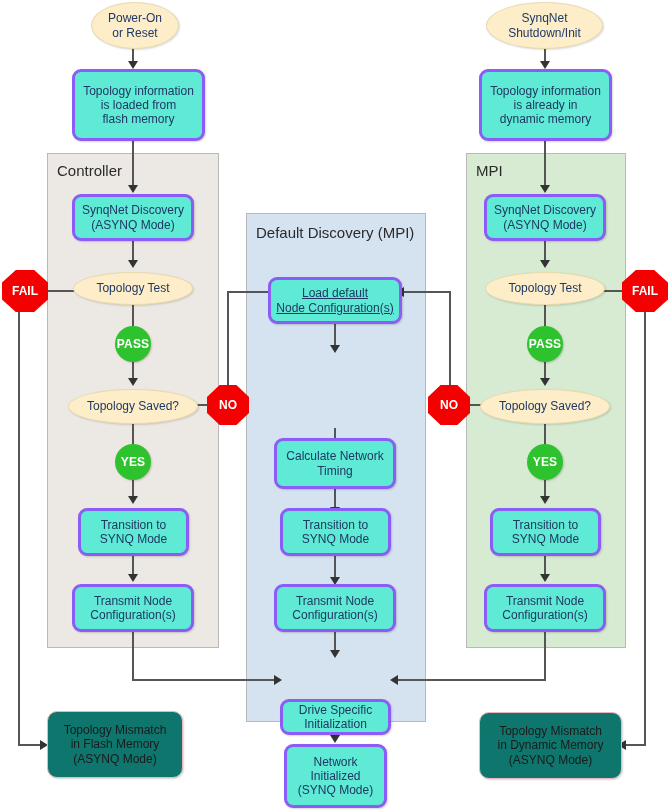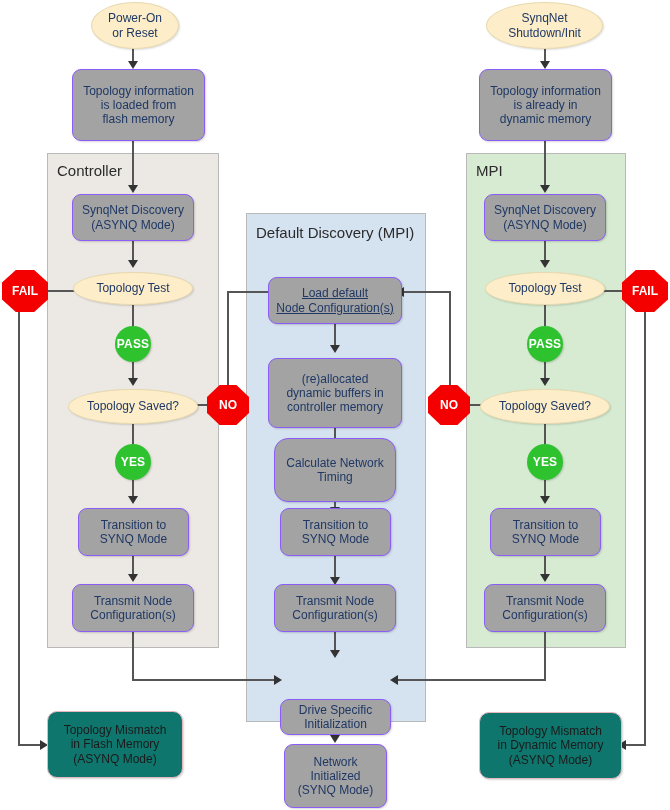--- a/index.html
+++ b/index.html
@@ -8,21 +8,21 @@
 
   
   .panel{position:absolute;box-sizing:border-box;border:1px solid #b9b9b9;}
   .panel-title{position:absolute;font-size:15px;color:#2b2b2b;white-space:nowrap;}
 
   
   .node{position:absolute;box-sizing:border-box;display:flex;align-items:center;
         justify-content:center;text-align:center;line-height:1.18;
         font-size:12px;color:#1f3864;}
   .node span{display:block;width:100%;}
-  .proc{background:#a3a3a3;border:1px solid #8b5cf6;border-radius:9px;
+  .proc{background:#5eead4;border:3px solid #8b5cf6;border-radius:9px;
         box-shadow:1px 1px 2px rgba(0,0,0,.16);}
   .term{background:#fdeec9;border:1px solid #e8d9ae;border-radius:50%;
         box-shadow:1px 1px 2px rgba(0,0,0,.14);}
   .err{background:#0f766e;border:1px solid #e7b7bf;border-radius:10px;color:#1a1a1a;
        box-shadow:1px 1px 2px rgba(0,0,0,.16);}
 
   
   .badge-circle{position:absolute;border-radius:50%;background:#2fc22f;
         display:flex;align-items:center;justify-content:center;
         color:#fff;font-weight:bold;font-size:12px;letter-spacing:.2px;
@@ -165,24 +165,21 @@
   <div class="badge-oct" style="left:207px;top:385px;width:42px;height:40px;">
     <span>NO</span>
   </div>
   <div class="badge-circle" style="left:115px;top:444px;width:36px;height:36px;">
     <span>YES</span>
   </div>
 
   <div class="node proc" style="left:268px;top:277px;width:134px;height:47px;text-decoration:underline;">
     <span>Load default<br>Node Configuration(s)</span>
   </div>
-  <div class="node proc" style="left:268px;top:358px;width:134px;height:70px;">
-    <span>(re)allocated<br>dynamic buffers in<br>controller memory</span>
-  </div>
-  <div class="node proc" style="left:274px;top:438px;width:122px;height:64px;border-radius:14px;">
+  <div class="node proc" style="left:274px;top:438px;width:122px;height:51px;">
     <span>Calculate Network<br>Timing</span>
   </div>
   <div class="node proc" style="left:280px;top:508px;width:111px;height:48px;">
     <span>Transition to<br>SYNQ Mode</span>
   </div>
   <div class="node proc" style="left:274px;top:584px;width:122px;height:48px;">
     <span>Transmit Node<br>Configuration(s)</span>
   </div>
   <div class="node proc" style="left:280px;top:658px;width:111px;height:36px;margin-top:41px;">
     <span>Drive Specific<br>Initialization</span>

